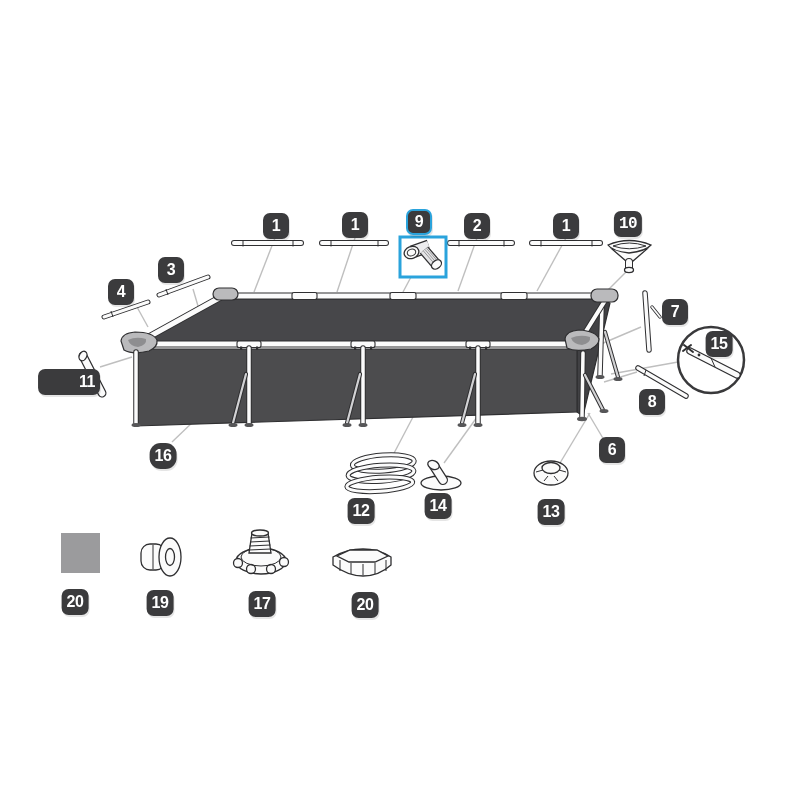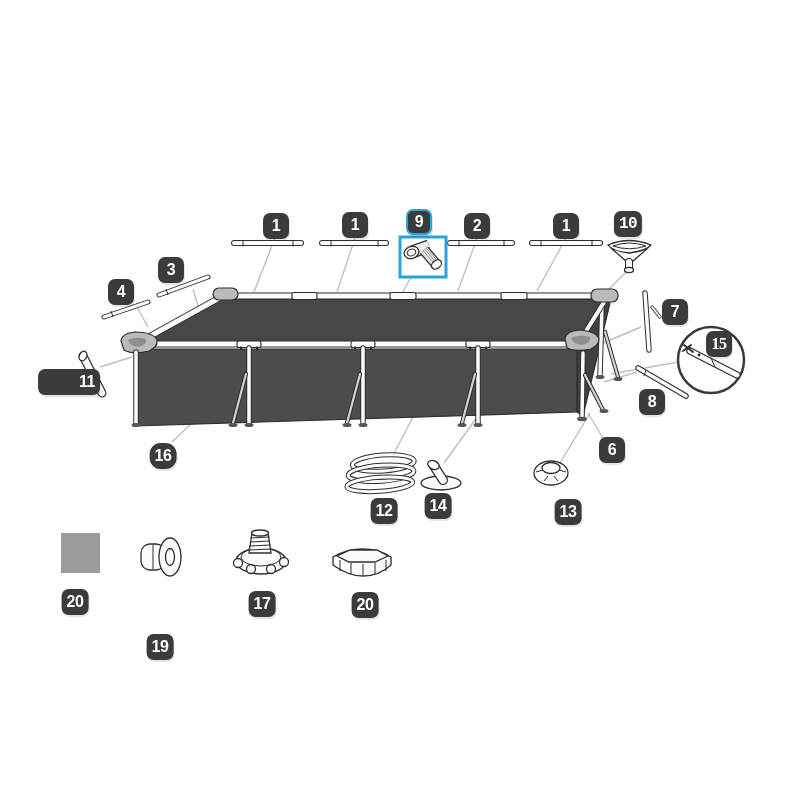--- a/index.html
+++ b/index.html
@@ -300,27 +300,27 @@
 <div id="labels-layer">
       <div class="callout" style="left: 276px; top: 226px;">1</div>
       <div class="callout" style="left: 355px; top: 225px;">1</div>
       <div class="callout selected" style="left: 419px; top: 222px;">9</div>
       <div class="callout" style="left: 477px; top: 226px;">2</div>
       <div class="callout" style="left: 566px; top: 226px;">1</div>
       <div class="callout" style="left: 628px; top: 224px; font-family: Liberation Mono, monospace;">10</div>
       <div class="callout" style="left: 171px; top: 270px;">3</div>
       <div class="callout" style="left: 121px; top: 292px;">4</div>
       <div class="callout" style="left: 675px; top: 312px;">7</div>
-      <div class="callout" style="left: 719px; top: 344px; font-family: Liberation Serif, serif;">15</div>
+      <div class="callout" style="left: 719px; top: 344px;">15</div>
       <div class="callout" style="left: 69px; top: 382px; padding-left: 41px;">11</div>
       <div class="callout" style="left: 652px; top: 402px;">8</div>
       <div class="callout" style="left: 163px; top: 456px; border-radius: 11px;">16</div>
       <div class="callout" style="left: 612px; top: 450px;">6</div>
-      <div class="callout" style="left: 384px; top: 511px;">12</div>
+      <div class="callout" style="left: 361px; top: 511px;">12</div>
       <div class="callout" style="left: 438px; top: 506px;">14</div>
-      <div class="callout" style="left: 568px; top: 512px;">13</div>
+      <div class="callout" style="left: 551px; top: 512px;">13</div>
       <div class="callout" style="left: 75px; top: 602px; text-align: right;">20</div>
-      <div class="callout" style="left: 160px; top: 603px; margin-top: 44px;">19</div>
+      <div class="callout" style="left: 160px; top: 603px;">19</div>
       <div class="callout" style="left: 262px; top: 604px; text-align: right;">17</div>
       <div class="callout" style="left: 365px; top: 605px;">20</div>
     </div>
 
 </div>
 
 </body></html>

